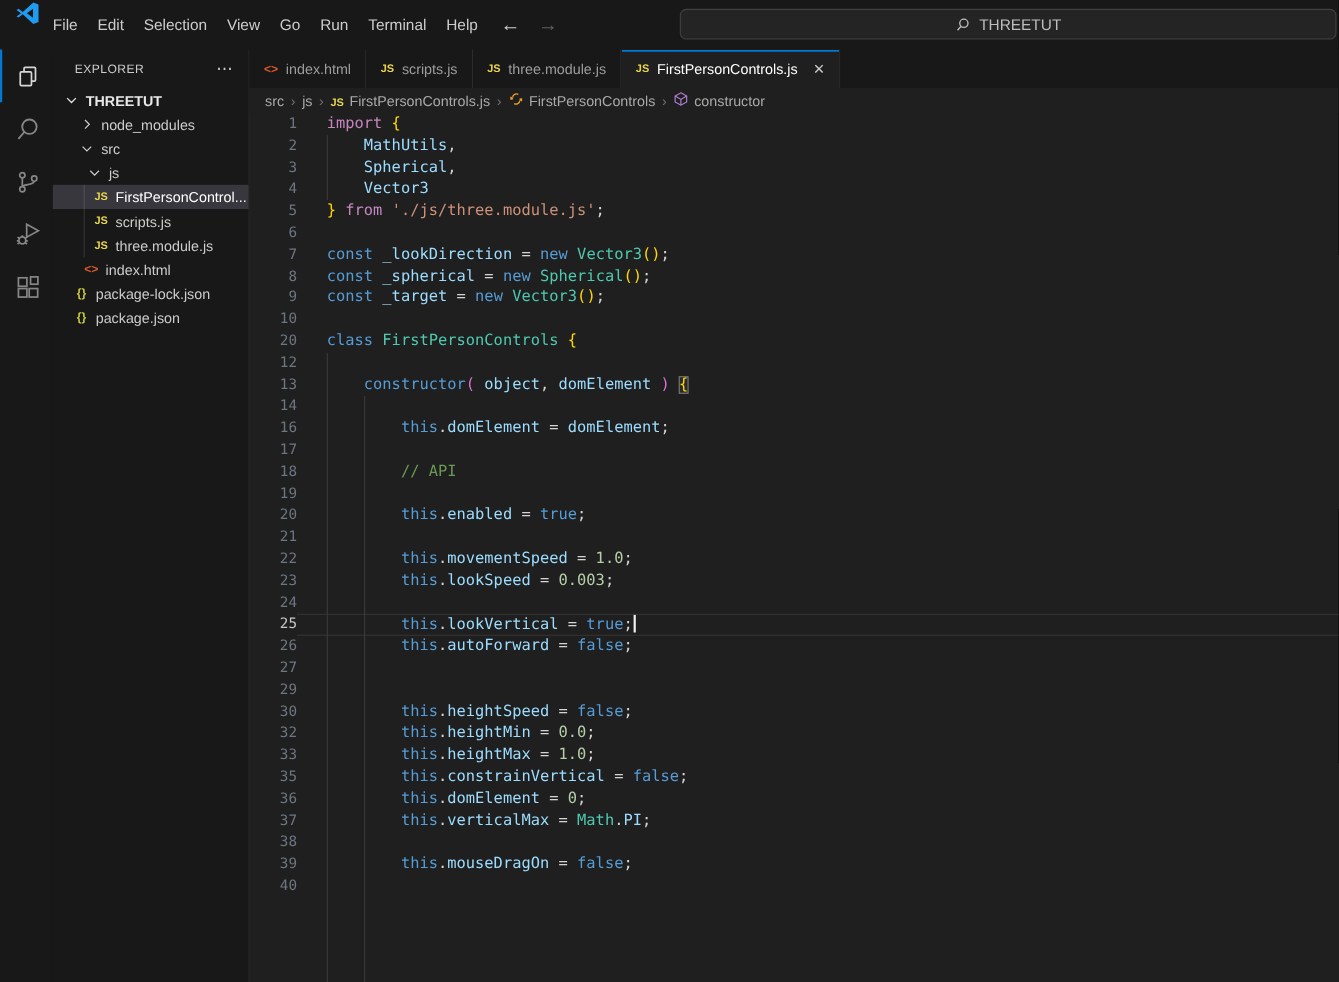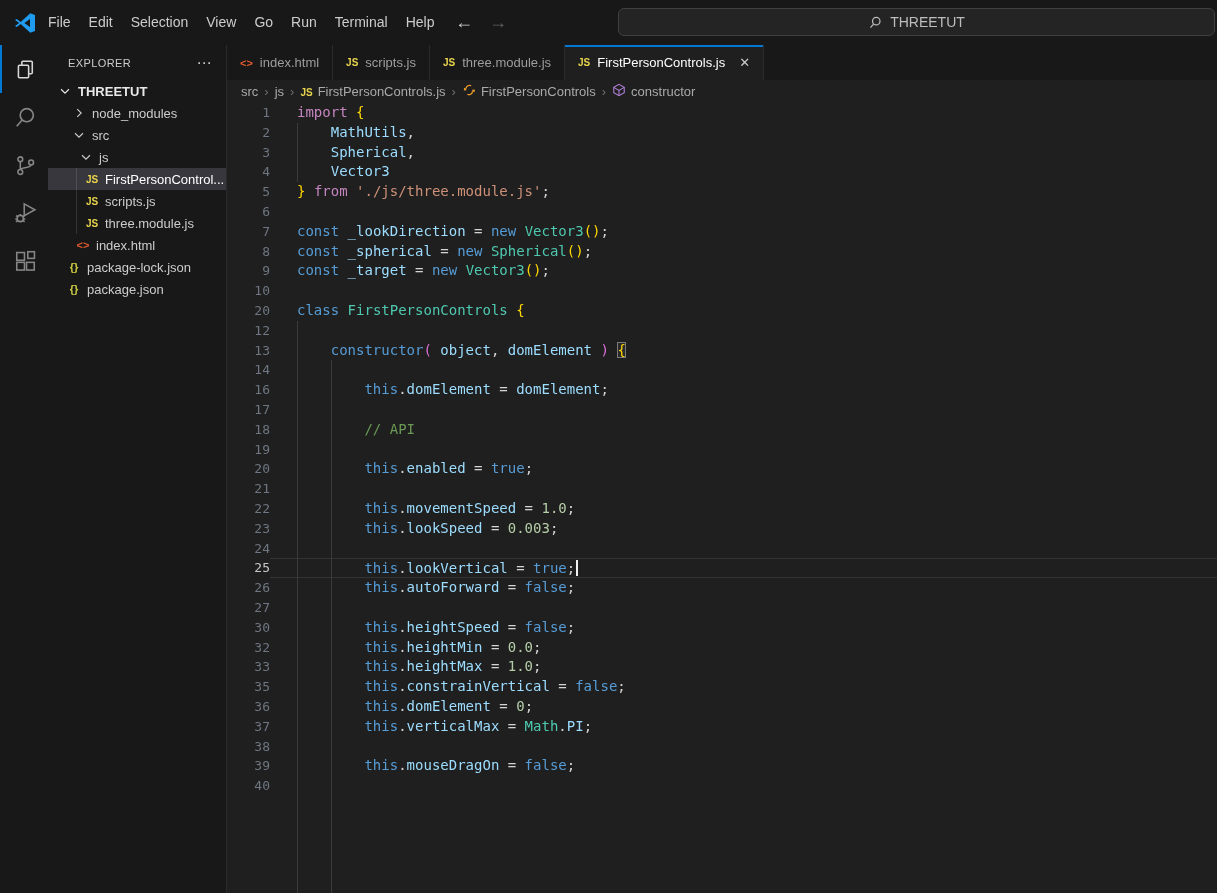--- a/index.html
+++ b/index.html
@@ -8,21 +8,21 @@
     --kw-blue:#569CD6; --kw-purple:#C586C0; --var-blue:#9CDCFE; --cls-teal:#4EC9B0;
     --str-orange:#CE9178; --num-green:#B5CEA8; --cmt-green:#6A9955; --plain:#D4D4D4;
     --br-gold:#FFD700; --br-pink:#DA70D6;
   }
   *{margin:0;padding:0;box-sizing:border-box}
   html,body{background:#000}
   #app{position:relative;width:1217px;height:893px;overflow:hidden;background:var(--panel);
        font-family:"Liberation Sans","DejaVu Sans",sans-serif;color:var(--text);}
 
   
-  #titlebar{position:absolute;left:0;top:0;width:1217px;height:45px;display:flex;align-items:center;background:var(--panel)}
+  #titlebar{position:absolute;left:0;top:0;width:1217px;height:45px;display:flex;align-items:flex-start;background:var(--panel)}
   #logo{margin-left:13px;width:24px;height:24px;display:flex;align-items:center;justify-content:center}
   #menubar{display:flex;margin-left:2px}
   .menu-item{padding:0 9px;font-size:14px;color:var(--text);line-height:45px;cursor:default}
   #nav-arrows{position:absolute;left:455px;top:0;height:45px;display:flex;align-items:center;gap:16px;font-size:18px}
   #nav-back{color:var(--text)} #nav-fwd{color:#5f5f5f}
   #command-center{position:absolute;left:618px;top:8px;width:597px;height:28px;background:#242424;
       border:1px solid #404040;border-radius:6px;display:flex;align-items:center;justify-content:center;
       gap:7px;color:#bdbdbd;font-size:14px}
   #command-center .icon svg{display:block}
 
@@ -325,20 +325,21 @@
           <div class="code-line"><span class="ln">18</span><span class="lc"><span class="tk-pl">        </span><span class="tk-cm">// API</span></span></div>
           <div class="code-line"><span class="ln">19</span><span class="lc"></span></div>
           <div class="code-line"><span class="ln">20</span><span class="lc"><span class="tk-pl">        </span><span class="tk-kb">this</span><span class="tk-pl">.</span><span class="tk-vb">enabled</span><span class="tk-pl"> = </span><span class="tk-kb">true</span><span class="tk-pl">;</span></span></div>
           <div class="code-line"><span class="ln">21</span><span class="lc"></span></div>
           <div class="code-line"><span class="ln">22</span><span class="lc"><span class="tk-pl">        </span><span class="tk-kb">this</span><span class="tk-pl">.</span><span class="tk-vb">movementSpeed</span><span class="tk-pl"> = </span><span class="tk-nm">1.0</span><span class="tk-pl">;</span></span></div>
           <div class="code-line"><span class="ln">23</span><span class="lc"><span class="tk-pl">        </span><span class="tk-kb">this</span><span class="tk-pl">.</span><span class="tk-vb">lookSpeed</span><span class="tk-pl"> = </span><span class="tk-nm">0.003</span><span class="tk-pl">;</span></span></div>
           <div class="code-line"><span class="ln">24</span><span class="lc"></span></div>
           <div class="code-line active"><span class="ln">25</span><span class="lc"><span class="tk-pl">        </span><span class="tk-kb">this</span><span class="tk-pl">.</span><span class="tk-vb">lookVertical</span><span class="tk-pl"> = </span><span class="tk-kb">true</span><span class="tk-pl">;</span><span class="cursor"></span></span></div>
           <div class="code-line"><span class="ln">26</span><span class="lc"><span class="tk-pl">        </span><span class="tk-kb">this</span><span class="tk-pl">.</span><span class="tk-vb">autoForward</span><span class="tk-pl"> = </span><span class="tk-kb">false</span><span class="tk-pl">;</span></span></div>
           <div class="code-line"><span class="ln">27</span><span class="lc"></span></div>
+          <div class="code-line"><span class="ln">29</span><span class="lc"></span></div>
           <div class="code-line"><span class="ln">30</span><span class="lc"><span class="tk-pl">        </span><span class="tk-kb">this</span><span class="tk-pl">.</span><span class="tk-vb">heightSpeed</span><span class="tk-pl"> = </span><span class="tk-kb">false</span><span class="tk-pl">;</span></span></div>
           <div class="code-line"><span class="ln">32</span><span class="lc"><span class="tk-pl">        </span><span class="tk-kb">this</span><span class="tk-pl">.</span><span class="tk-vb">heightMin</span><span class="tk-pl"> = </span><span class="tk-nm">0.0</span><span class="tk-pl">;</span></span></div>
           <div class="code-line"><span class="ln">33</span><span class="lc"><span class="tk-pl">        </span><span class="tk-kb">this</span><span class="tk-pl">.</span><span class="tk-vb">heightMax</span><span class="tk-pl"> = </span><span class="tk-nm">1.0</span><span class="tk-pl">;</span></span></div>
           <div class="code-line"><span class="ln">35</span><span class="lc"><span class="tk-pl">        </span><span class="tk-kb">this</span><span class="tk-pl">.</span><span class="tk-vb">constrainVertical</span><span class="tk-pl"> = </span><span class="tk-kb">false</span><span class="tk-pl">;</span></span></div>
           <div class="code-line"><span class="ln">36</span><span class="lc"><span class="tk-pl">        </span><span class="tk-kb">this</span><span class="tk-pl">.</span><span class="tk-vb">domElement</span><span class="tk-pl"> = </span><span class="tk-nm">0</span><span class="tk-pl">;</span></span></div>
           <div class="code-line"><span class="ln">37</span><span class="lc"><span class="tk-pl">        </span><span class="tk-kb">this</span><span class="tk-pl">.</span><span class="tk-vb">verticalMax</span><span class="tk-pl"> = </span><span class="tk-cl">Math</span><span class="tk-pl">.</span><span class="tk-vb">PI</span><span class="tk-pl">;</span></span></div>
           <div class="code-line"><span class="ln">38</span><span class="lc"></span></div>
           <div class="code-line"><span class="ln">39</span><span class="lc"><span class="tk-pl">        </span><span class="tk-kb">this</span><span class="tk-pl">.</span><span class="tk-vb">mouseDragOn</span><span class="tk-pl"> = </span><span class="tk-kb">false</span><span class="tk-pl">;</span></span></div>
           <div class="code-line"><span class="ln">40</span><span class="lc"></span></div>
         </div>

